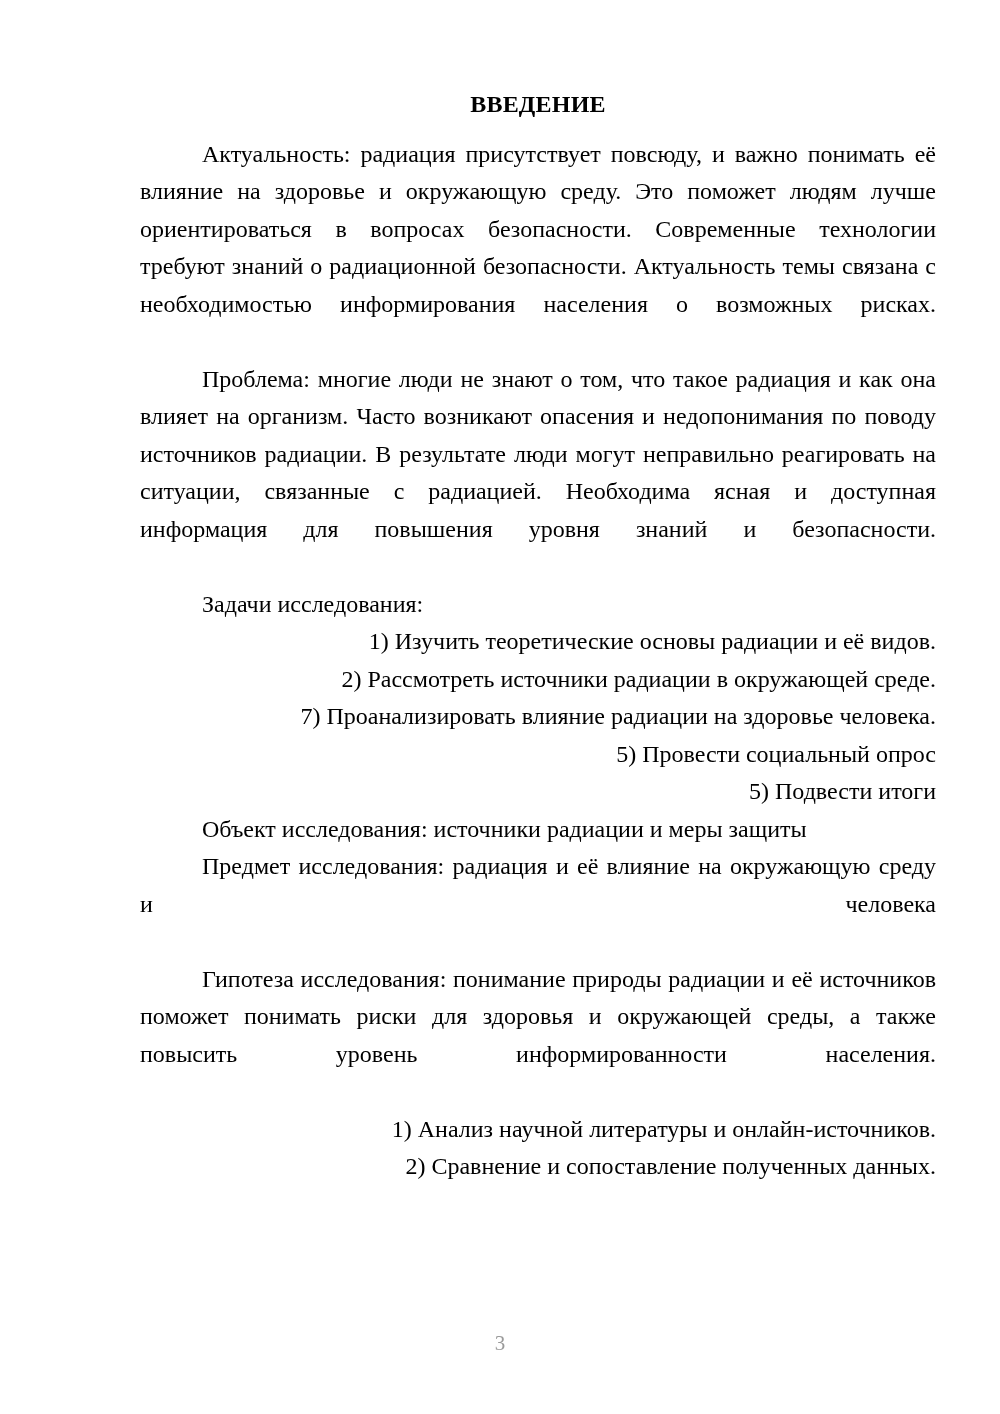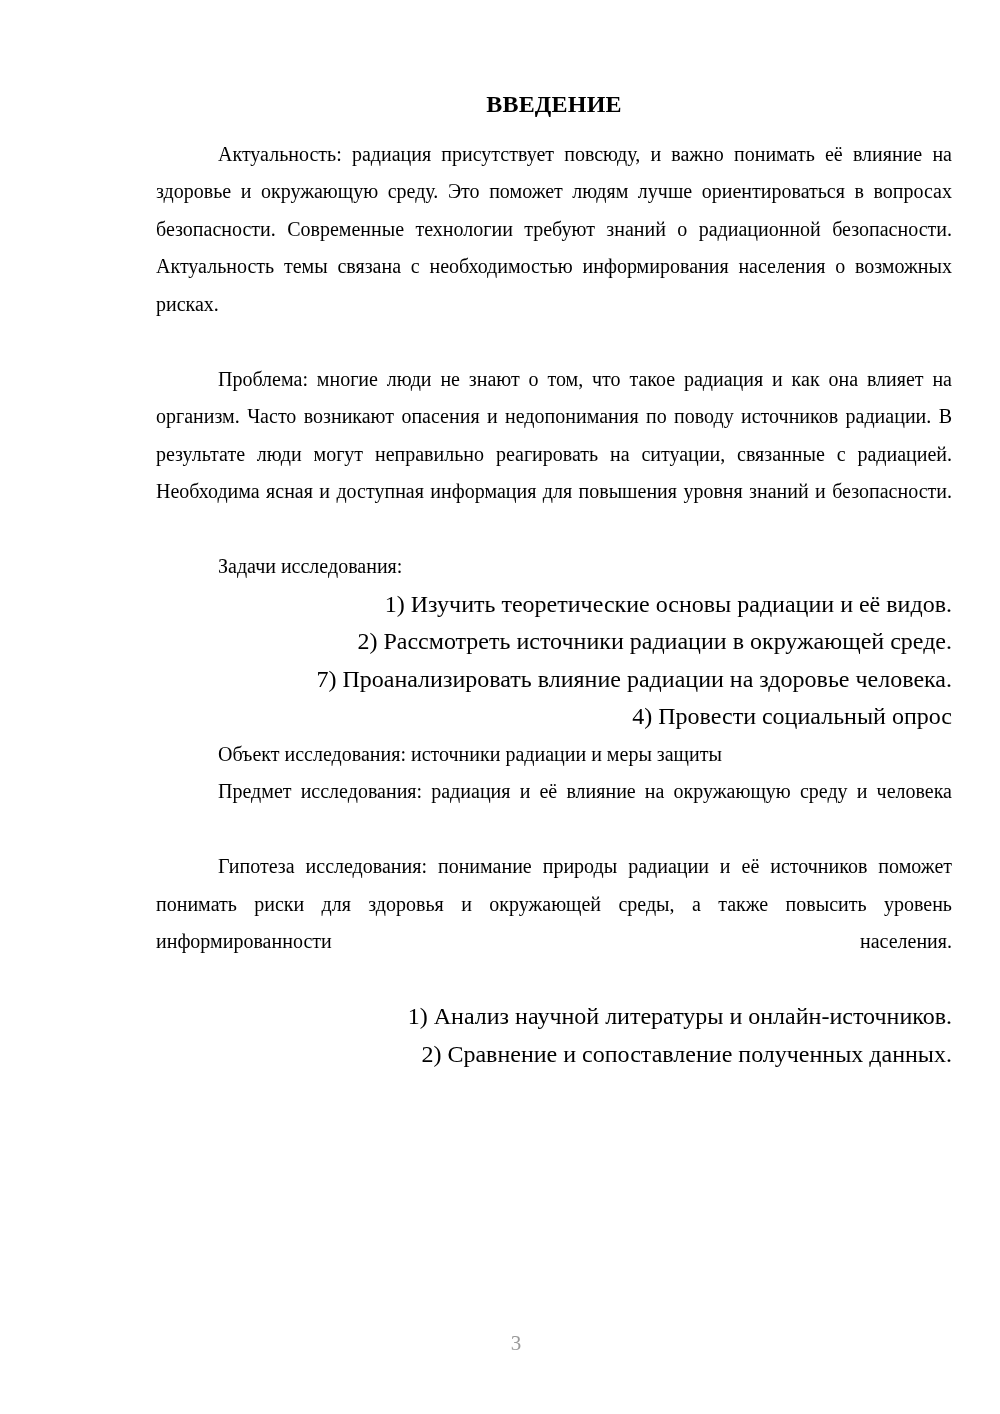--- a/index.html
+++ b/index.html
@@ -11,21 +11,21 @@
     width: 1000px;
     height: 1414px;
     position: relative;
     font-family: "Liberation Serif", "DejaVu Serif", serif;
     color: #000000;
     overflow: hidden;
   }
 
   .page {
     position: absolute;
-    left: 16px;
+    left: 0;
     top: 0;
     width: 872px;
     height: 1414px;
     background: #ffffff;
   }
 
   .content {
     position: absolute;
     left: 140px;
     top: 86px;
@@ -35,21 +35,21 @@
   .doc-heading {
     font-size: 24px;
     font-weight: bold;
     text-align: center;
     line-height: 37.5px;
     margin: 0 0 12px 0;
     letter-spacing: 0.2px;
   }
 
   .para {
-    font-size: 20px;
+    font-size: 24px;
     line-height: 37.5px;
     text-align: justify;
     text-justify: inter-word;
     text-indent: 62px;
     margin: 0;
     hyphens: none;
   }
 
   
   .para::after {
@@ -94,21 +94,22 @@
     <p class="para">Актуальность: радиация присутствует повсюду, и важно понимать её влияние на здоровье и окружающую среду. Это поможет людям лучше ориентироваться в вопросах безопасности. Современные технологии требуют знаний о радиационной безопасности. Актуальность темы связана с необходимостью информирования населения о возможных рисках.</p>
 
     <p class="para">Проблема: многие люди не знают о том, что такое радиация и как она влияет на организм. Часто возникают опасения и недопонимания по поводу источников радиации. В результате люди могут неправильно реагировать на ситуации, связанные с радиацией. Необходима ясная и доступная информация для повышения уровня знаний и безопасности.</p>
 
 
     <p class="para short">Задачи исследования:</p>
 
     <p class="list-item">1) Изучить теоретические основы радиации и её видов.</p>
     <p class="list-item">2) Рассмотреть источники радиации в окружающей среде.</p>
     <p class="list-item">7) Проанализировать влияние радиации на здоровье человека.</p>
-    <p class="list-item">4) Провести социальный опрос</p>
+    <p class="list-item">5) Провести социальный опрос</p>
+    <p class="list-item">5) Подвести итоги</p>
 
     <p class="para short">Объект исследования: источники радиации и меры защиты</p>
 
     <p class="para">Предмет исследования: радиация и её влияние на окружающую среду и человека</p>
 
     <p class="para">Гипотеза исследования: понимание природы радиации и её источников поможет понимать риски для здоровья и окружающей среды, а также повысить уровень информированности населения.</p>
 
 
     <p class="list-item">1) Анализ научной литературы и онлайн-источников.</p>
     <p class="list-item">2) Сравнение и сопоставление полученных данных.</p>

